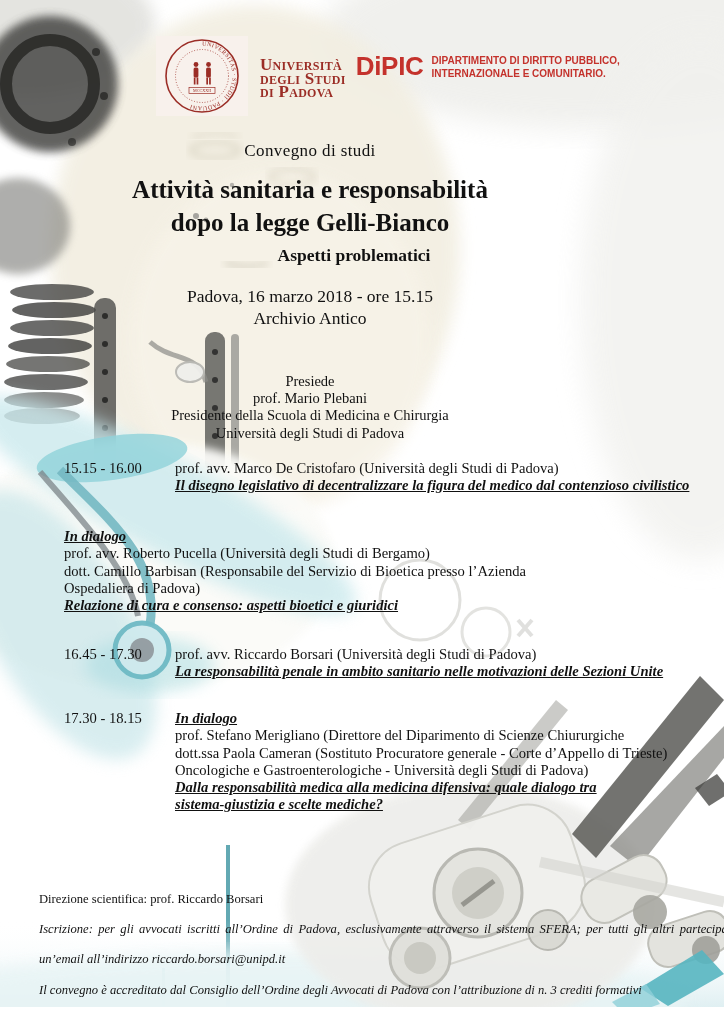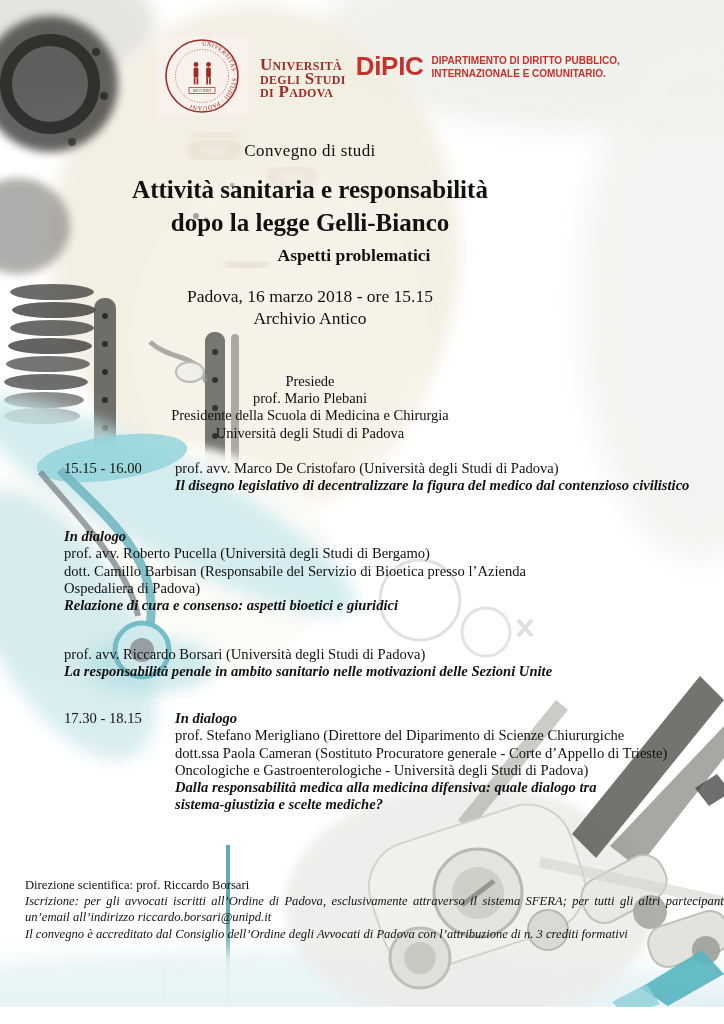--- a/index.html
+++ b/index.html
@@ -34,26 +34,26 @@
   .subtitle{top:245px;font-size:17.5px;font-weight:bold;padding-left:44px;}
   .dateline{top:286px;font-size:17.5px;}
   .venue{top:308px;font-size:17.5px;}
   .chair{top:373px;font-size:14.5px;line-height:17.2px;}
 
   
   .srow{position:absolute;left:64px;display:flex;font-size:14.6px;line-height:17.3px;}
   .r0{top:460px}.r1{top:528px}.r2{top:646px}.r3{top:710px}
   .stime{width:111px;flex:none;}
   .sbody p{margin:0;white-space:nowrap;}
-  .bi{font-weight:bold;font-style:italic;}
+  .bi{font-weight:bold;font-style:italic;text-decoration:underline;}
   .gap{margin-top:5px;}
 
   
   .footer{position:absolute;left:25px;top:877px;width:695px;font-size:12.6px;line-height:16.2px;}
-  .footer p{margin:0;white-space:nowrap;}
+  .footer p{margin:14px;white-space:nowrap;}
   .fit{font-style:italic;}
   .fjust{font-style:italic;word-spacing:2.2px;}
 </style>
 </head>
 <body>
 
 <div class="page">
 
   <svg class="bg" viewBox="0 0 724 1024" aria-hidden="true">
     <defs>
@@ -243,20 +243,21 @@
     <div class="sbody">
       <p class="ln bi">In dialogo</p>
       <p class="ln">prof. avv. Roberto Pucella (Università degli Studi di Bergamo)</p>
       <p class="ln gap">dott. Camillo Barbisan (Responsabile del Servizio di Bioetica presso l’Azienda</p>
       <p class="ln">Ospedaliera di Padova)</p>
       <p class="ln bi">Relazione di cura e consenso: aspetti bioetici e giuridici</p>
     </div>
   </div>
 
   <div class="srow r2">
+    <div class="stime">16.45 - 17.30</div>
     <div class="sbody">
       <p class="ln">prof. avv. Riccardo Borsari (Università degli Studi di Padova)</p>
       <p class="ln bi">La responsabilità penale in ambito sanitario nelle motivazioni delle Sezioni Unite</p>
     </div>
   </div>
 
   <div class="srow r3">
     <div class="stime">17.30 - 18.15</div>
     <div class="sbody">
       <p class="ln bi">In dialogo</p>

